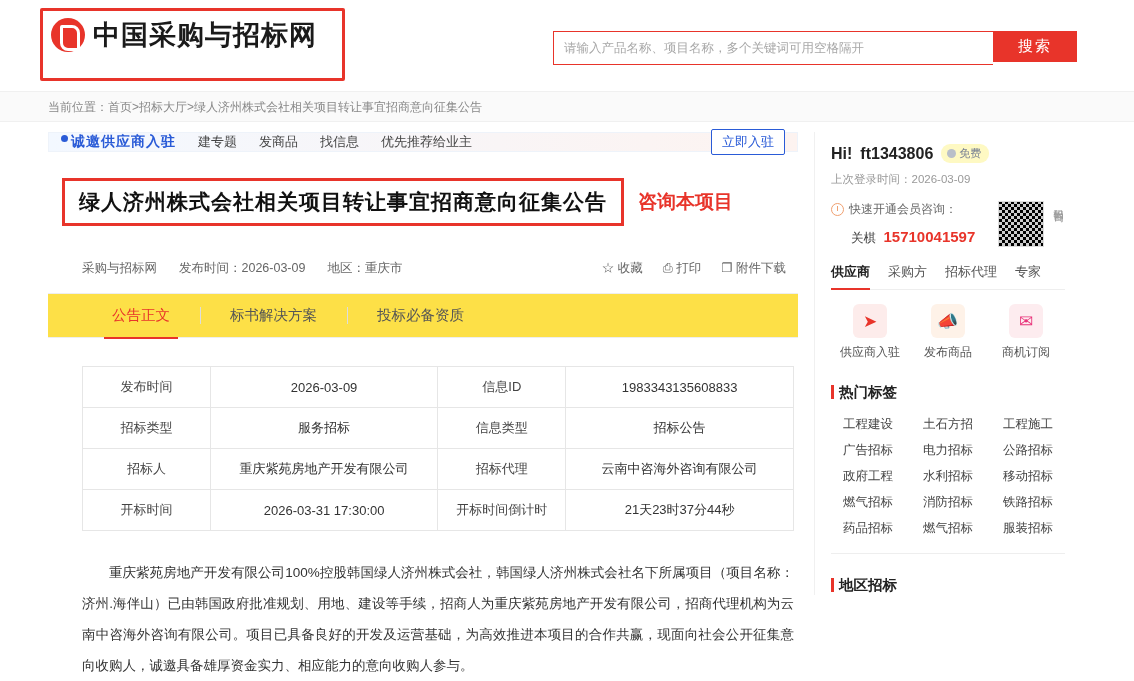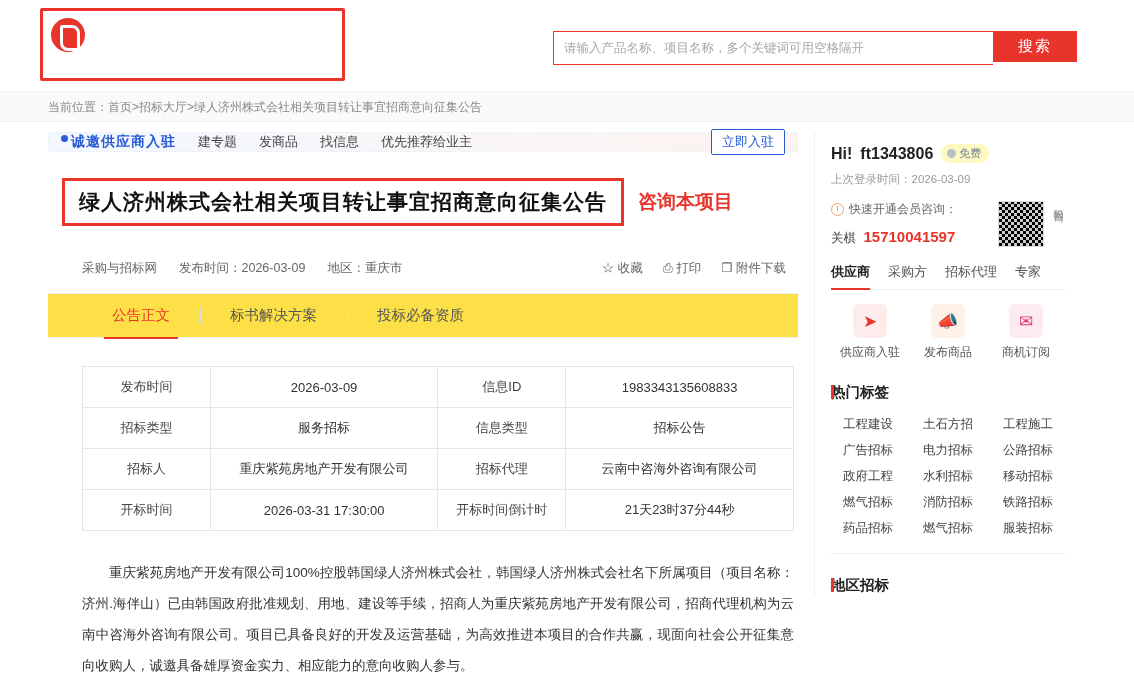--- a/index.html
+++ b/index.html
@@ -282,21 +282,21 @@
   .vip-left { flex: 1; }
   .vip-line1 { font-size: 12px; color: #666; display: flex; align-items: center; gap: 5px; }
   .clock-ico {
     width: 13px; height: 13px; border-radius: 50%;
     border: 1px solid #f0a070; display: inline-block; position: relative;
   }
   .clock-ico::after{
     content:""; position:absolute; left:5px; top:2px;
     width:1px; height:5px; background:#f0a070;
   }
-  .vip-line2 { margin-top: 10px; font-size: 12.5px; color: #444; }
+  .vip-line2 { margin-top: 10px; font-size: 12.5px; color: #444; margin-left: 20px; }
   .vip-phone { color: #e8342a; font-weight: bold; font-size: 15px; margin-left: 4px; }
   .qr {
     width: 46px; height: 46px;
     background:
       repeating-linear-gradient(0deg,#333 0 3px,#fff 3px 6px),
       repeating-linear-gradient(90deg,#333 0 3px,#fff 3px 6px);
     background-blend-mode: difference;
     border: 1px solid #ddd;
     flex: none;
   }
@@ -340,20 +340,21 @@
   .ic.red { background: #fdeceb; color: #e8342a; }
   .ic.org { background: #fef2e8; color: #ef8c2a; }
   .ic.pink { background: #fdecef; color: #e8347a; }
   .quick .lb { font-size: 12px; color: #555; }
 
   .sec-head {
     margin-top: 22px;
     font-size: 14.5px;
     font-weight: bold;
     color: #222;
+    padding-left: 8px;
     position: relative;
   }
   .sec-head::before {
     content:""; position:absolute; left:0; top:2px;
     width:3px; height:14px; background:#e8342a;
   }
   .tag-grid {
     margin-top: 14px;
     width: 234px;
     display: grid;
@@ -376,20 +377,21 @@
 </style>
 </head>
 <body>
 
 <div class="page">
 
   <div class="header">
     <div class="logo-box">
       <div class="logo-row">
         <div class="logo-mark"></div>
+        <div class="logo-text">中国采购与招标网</div>
       </div>
     </div>
 
     <div class="search-wrap">
       <input class="search-input" type="text" placeholder="请输入产品名称、项目名称，多个关键词可用空格隔开" style="">
       <button class="search-btn">搜索</button>
     </div>
   </div>
 
   <div class="crumb">

